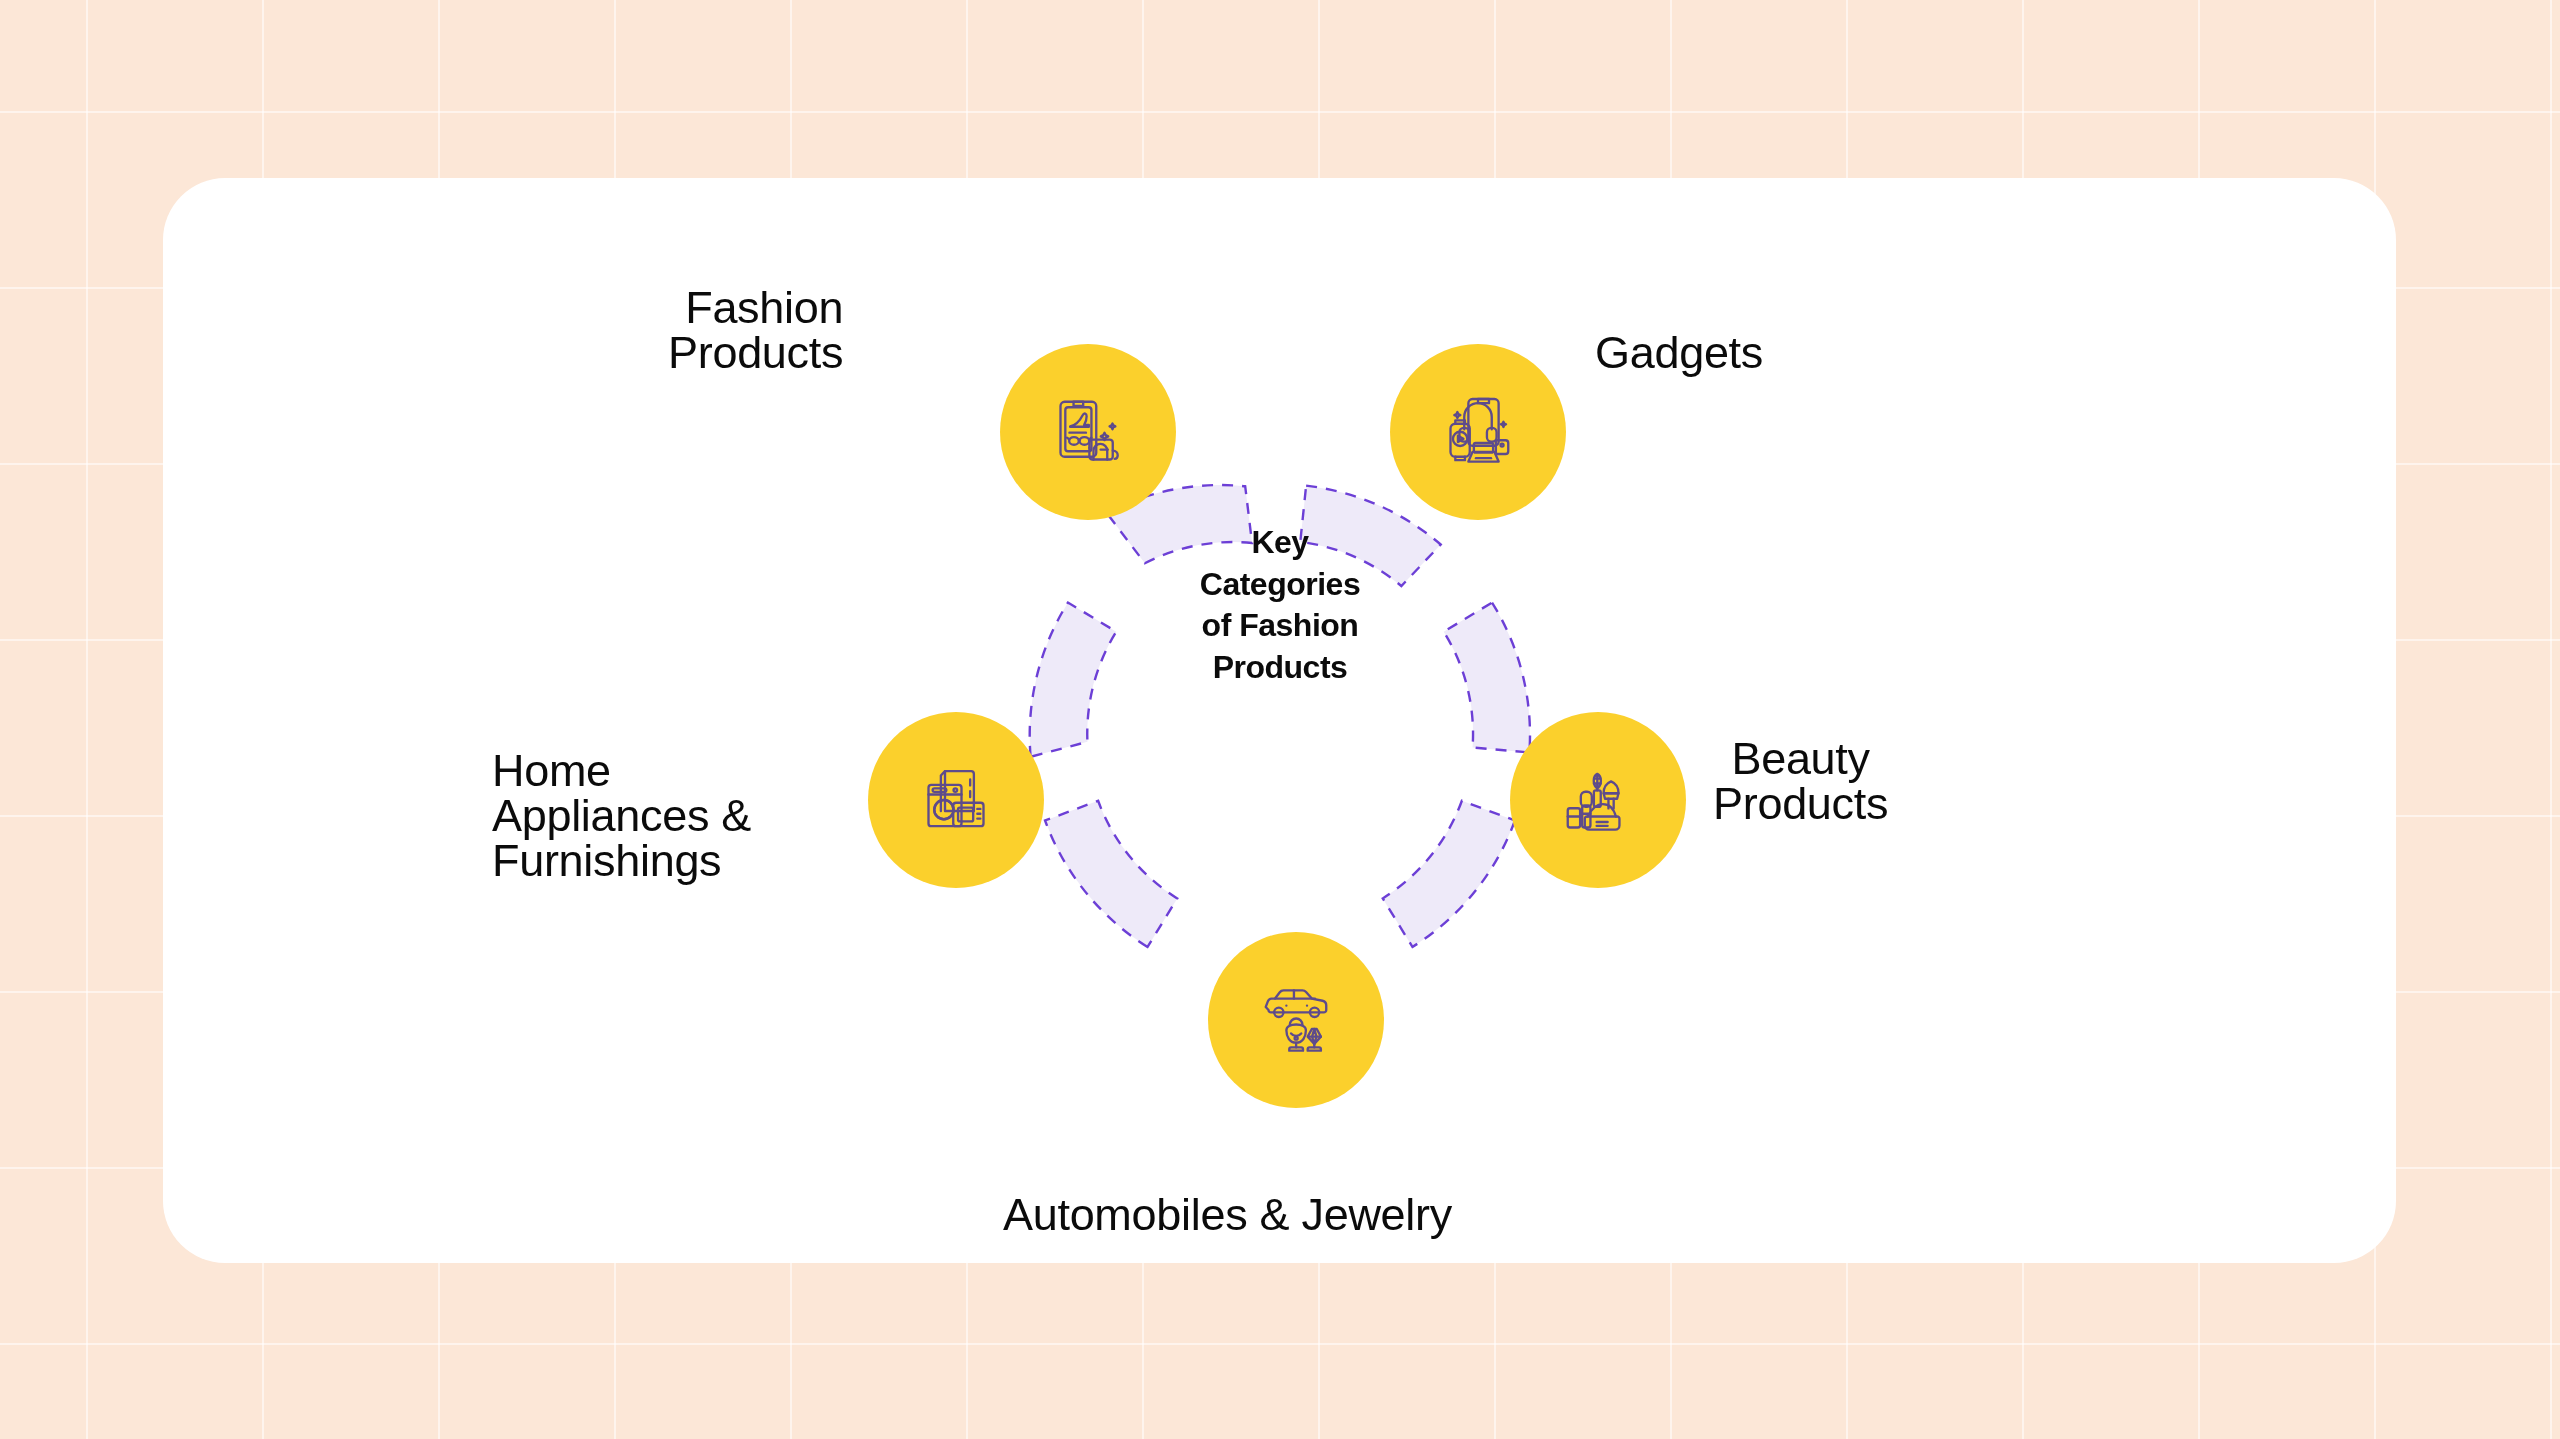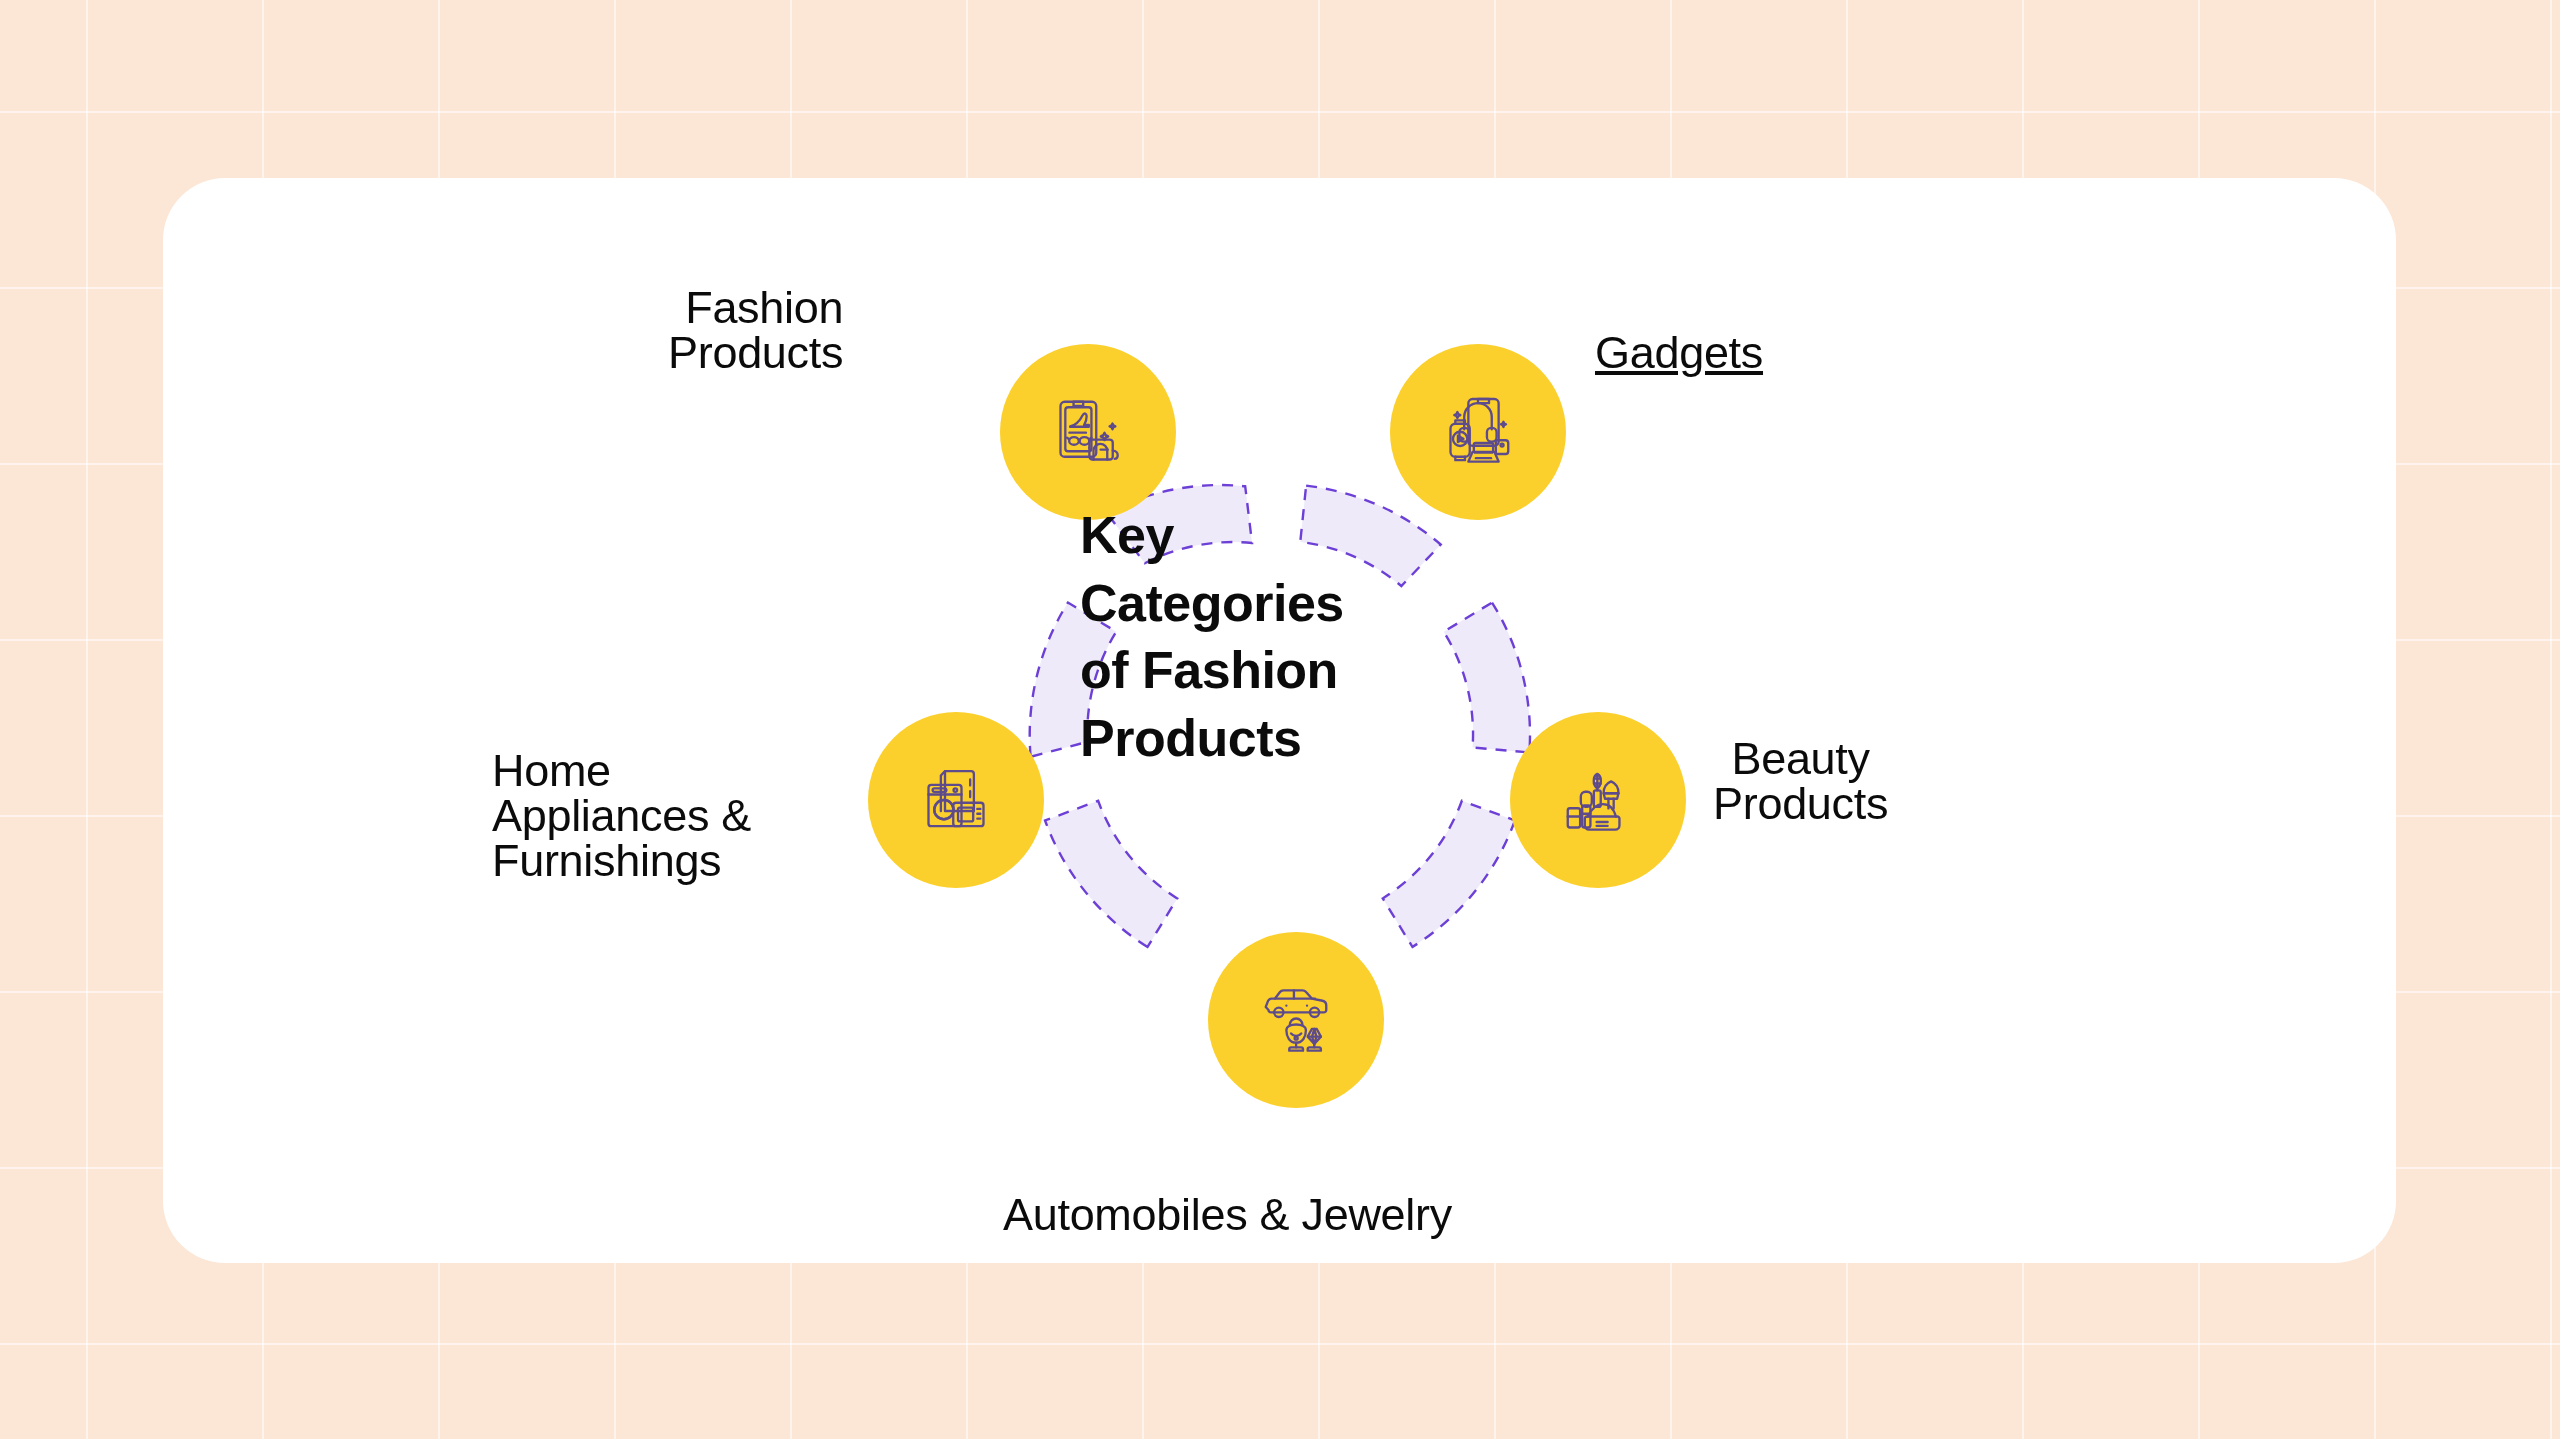--- a/index.html
+++ b/index.html
@@ -37,24 +37,24 @@
   #ring-svg {
     position:absolute;
     left:1030px; top:485px;
     width:500px; height:500px;
     overflow:visible;
   }
 
   
   #center-title {
     position:absolute;
-    left:1080px; top:502px;
+    left:1080px; top:522px;
     width:400px;
-    text-align:left;
-    font-size:52px;
+    text-align:center;
+    font-size:32px;
     font-weight:bold;
     line-height:1.30;
     letter-spacing:-0.5px;
     color:#0B0B0B;
   }
   #center-title .tline { display:block; white-space:nowrap; }
 
   
   .node-circle {
     position:absolute;
@@ -71,21 +71,21 @@
     font-size:45px;
     font-weight:400;
     line-height:1.0;
     color:#0B0B0B;
     letter-spacing:-0.3px;
     white-space:nowrap;
   }
   .node-label .lline { display:block; }
 
   #label-fashion  { left:668px;  top:285px;  text-align:right; }
-  #label-gadgets  { left:1595px; top:330px;  text-align:center;text-decoration:underline; }
+  #label-gadgets  { left:1595px; top:330px;  text-align:center; }
   #label-beauty   { left:1713px; top:736px;  text-align:center; }
   #label-home     { left:492px;  top:700px;  text-align:left;margin-top:48px; }
   #label-auto     { left:1003px; top:1156px; text-align:right;margin-top:36px; }
 </style>
 </head>
 <body>
 
 <div id="bg-grid"></div>
 
 <div id="card"></div>

